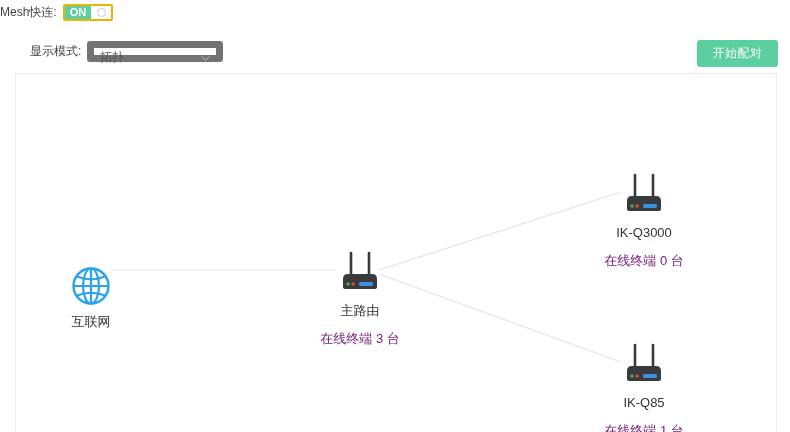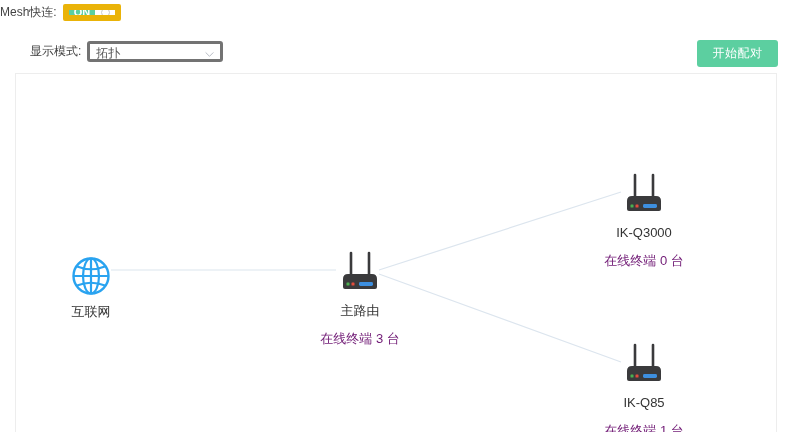--- a/index.html
+++ b/index.html
@@ -30,21 +30,21 @@
     color: #444444;
     padding-left: 0;
     letter-spacing: 0px;
     white-space: nowrap;
   }
   #mesh-toggle {
     margin-left: 6px;
     display: flex;
     align-items: stretch;
     height: 17px;
-    border: 6px solid #eab308;
+    border: 2px solid #eab308;
     border-radius: 2px;
     overflow: hidden;
     background: #ffffff;
     box-sizing: border-box;
     cursor: pointer;
     justify-content: flex-end;
   }
   #mesh-toggle-on {
     background: #5ccfa0;
     color: #ffffff;
@@ -85,21 +85,21 @@
     font-size: 12px;
     color: #444444;
     padding-left: 30px;
     white-space: nowrap;
   }
   #mode-select-wrap {
     margin-left: 6px;
     position: relative;
     width: 136px;
     height: 21px;
-    border: 3px solid #737373;
+    border: 7px solid #737373;
     border-radius: 3px;
     background: #ffffff;
     box-sizing: border-box;
     cursor: pointer;
   }
   #mode-select-value {
     position: absolute;
     left: 6px;
     top: 0;
     line-height: 19px;
@@ -207,21 +207,21 @@
 <button id="pair-button">开始配对</button>
 
 <div id="topology-panel">
 
   <svg id="topology-links" viewBox="0 0 760 369" preserveAspectRatio="none">
     <line x1="95" y1="196" x2="320" y2="196" stroke="#dce5ee" stroke-width="1.2"></line>
     <line x1="363" y1="196" x2="605" y2="118" stroke="#dce5ee" stroke-width="1.2"></line>
     <line x1="363" y1="200" x2="605" y2="288" stroke="#dce5ee" stroke-width="1.2"></line>
   </svg>
 
-  <div class="topo-node" style="left:-5px; top:176px;">
+  <div class="topo-node" style="left:-5px; top:186px;">
     <div class="topo-node-icon">
       <svg width="40" height="40" viewBox="0 0 40 40">
         <circle cx="20" cy="20" r="17.5" fill="none" stroke="#29a3f0" stroke-width="2.4"></circle>
         <ellipse cx="20" cy="20" rx="8" ry="17.5" fill="none" stroke="#29a3f0" stroke-width="2.2"></ellipse>
         <line x1="2.5" y1="20" x2="37.5" y2="20" stroke="#29a3f0" stroke-width="2.2"></line>
         <path d="M6 10.5 Q20 16 34 10.5" fill="none" stroke="#29a3f0" stroke-width="2.1"></path>
         <path d="M6 29.5 Q20 24 34 29.5" fill="none" stroke="#29a3f0" stroke-width="2.1"></path>
         <line x1="20" y1="2.5" x2="20" y2="37.5" stroke="#29a3f0" stroke-width="2.2"></line>
       </svg>
     </div>

